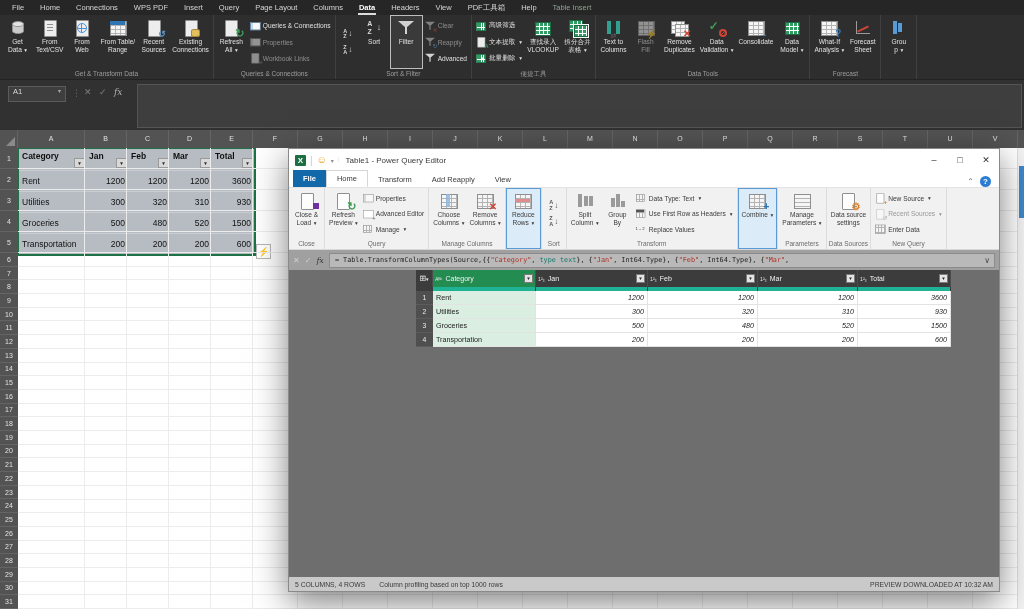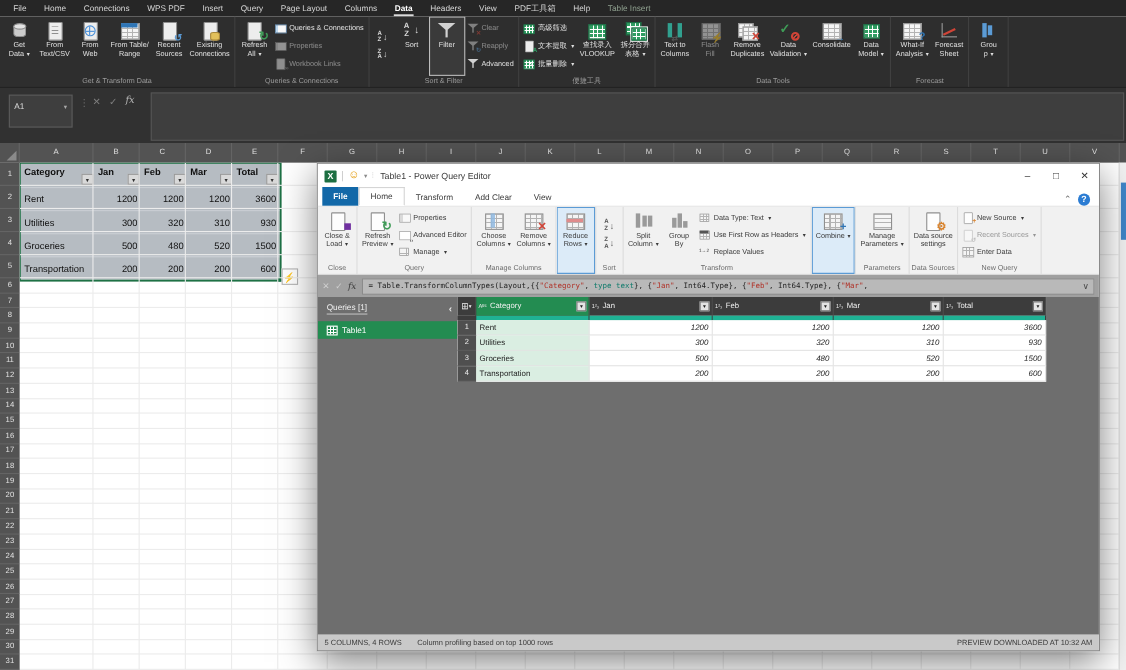--- a/index.html
+++ b/index.html
@@ -62,21 +62,21 @@
   .p-nocirc{position:absolute;right:0;bottom:0;width:8px;height:8px;border:2px solid #d04437;border-radius:50%;
             background:linear-gradient(135deg,transparent 0 42%,#d04437 42% 58%,transparent 58%);box-sizing:border-box}
   .p-colsel{position:absolute;left:7px;top:2px;width:4px;height:13px;background:#8fb8e0;opacity:.85}
   .p-rowsel{position:absolute;left:2px;top:7px;width:15px;height:3px;background:#e08c8c}
   .p-axis{position:absolute;left:3px;top:2px;right:3px;bottom:3px;border-left:1px solid #9a9a9a;border-bottom:1px solid #9a9a9a}
   .p-trend{position:absolute;left:4px;bottom:7px;width:12px;height:2px;background:#d04437;transform:rotate(-25deg)}
 
   
   #fbar{position:absolute;left:0;top:80px;width:100%;height:50px;background:#313131;box-sizing:border-box}
   #namebox{position:absolute;left:8px;top:6px;width:58px;height:16px;background:#3e3e3e;border:1px solid #5b5b5b;
-           color:#dcdcdc;font-size:7.5px;display:flex;align-items:flex-end;padding:14px 4px;box-sizing:border-box}
+           color:#dcdcdc;font-size:7.5px;display:flex;align-items:flex-start;padding:0 4px;box-sizing:border-box}
   #namebox .nbarr{margin-left:auto;font-size:6px;color:#a8a8a8}
   .fsep{position:absolute;left:72px;top:8px;color:#6e6e6e;font-size:9px}
   .fico{position:absolute;top:7px;color:#7e7e7e;font-size:9px}
   #fx-input{position:absolute;left:137px;top:4px;right:2px;height:42px;background:#3e3e3e;border:1px solid #555}
 
   
   #sheet{position:absolute;left:0;top:130px;width:100%;bottom:0;background:#fff}
   #colhead{position:absolute;left:0;top:0;height:18px;right:0;background:#535353;display:flex}
   .chcell{border-right:1px solid #646464;color:#e2e2e2;font-size:7px;text-align:center;line-height:18px;flex:0 0 auto;box-sizing:border-box}
   #selectall{width:18px;height:18px;position:relative;border-right:1px solid #646464;box-sizing:border-box;flex:0 0 auto}
@@ -669,21 +669,21 @@
       <div id="pqctrl">
         <span class="wbtn">–</span>
         <span class="wbtn">□</span>
         <span class="wbtn">✕</span>
       </div>
     </div>
     <div id="pqtabs">
       <div class="pqtab file">File</div>
         <div class="pqtab active">Home</div>
         <div class="pqtab">Transform</div>
-        <div class="pqtab">Add Clear</div>
+        <div class="pqtab">Add Reapply</div>
         <div class="pqtab">View</div>
         <span id="pqtabright">
         <span class="chev">⌃</span>
         <span class="helpdot">?</span>
       </span>
     </div>
     <div id="pqribbon">
         <div class="xgroup">
           <div class="xitems">
             <div class="xbig">
@@ -892,37 +892,25 @@
             </div>
           </div>
           <div class="xlabel">New Query</div>
         </div>
       </div>
     <div id="pqformula">
       <span class="pfico">✕</span>
       <span class="pfico">✓</span>
       <span class="pffx">fx</span>
       <div id="pqfxbox">
-        <span id="pqfxtext"><span>= Table.TransformColumnTypes(Layout,{{</span><span class="str">"Category"</span><span>, </span><span class="kw">type text</span><span>}, {</span><span class="str">"Jan"</span><span>, Int64.Type}, {</span><span class="str">"Feb"</span><span>, Int64.Type}, {</span><span class="str">"Mar"</span><span>,</span></span>
+        <span id="pqfxtext"><span>= Table.TransformColumnTypes(Source,{{</span><span class="str">"Category"</span><span>, </span><span class="kw">type text</span><span>}, {</span><span class="str">"Jan"</span><span>, Int64.Type}, {</span><span class="str">"Feb"</span><span>, Int64.Type}, {</span><span class="str">"Mar"</span><span>,</span></span>
         <span id="pqfxchev">∨</span>
       </div>
     </div>
     <div id="pqcontent">
-      <div id="pqqueries">
-        <div id="pqqhead">
-          <span id="pqqtitle">Queries [1]</span>
-          <span id="pqqcollapse">‹</span>
-        </div>
-        <div id="pqqlist">
-            <div class="qitem selected">
-              <span class="qtbl"></span>
-              <span>Table1</span>
-            </div>
-          </div>
-      </div>
       <div id="pqgrid">
         <div id="pqghead">
             <div class="pqcorner">⊞<span style="font-size:5px">▾</span></div>
             <div class="pqhc sel" style="width: 103px;">
               <span class="pqtype">Aᴮᶜ</span>
               <span>Category</span>
               <span class="pqfilter">▼</span>
             </div>
             <div class="pqhc" style="width: 112px;">
               <span class="pqtype">1²₃</span>

